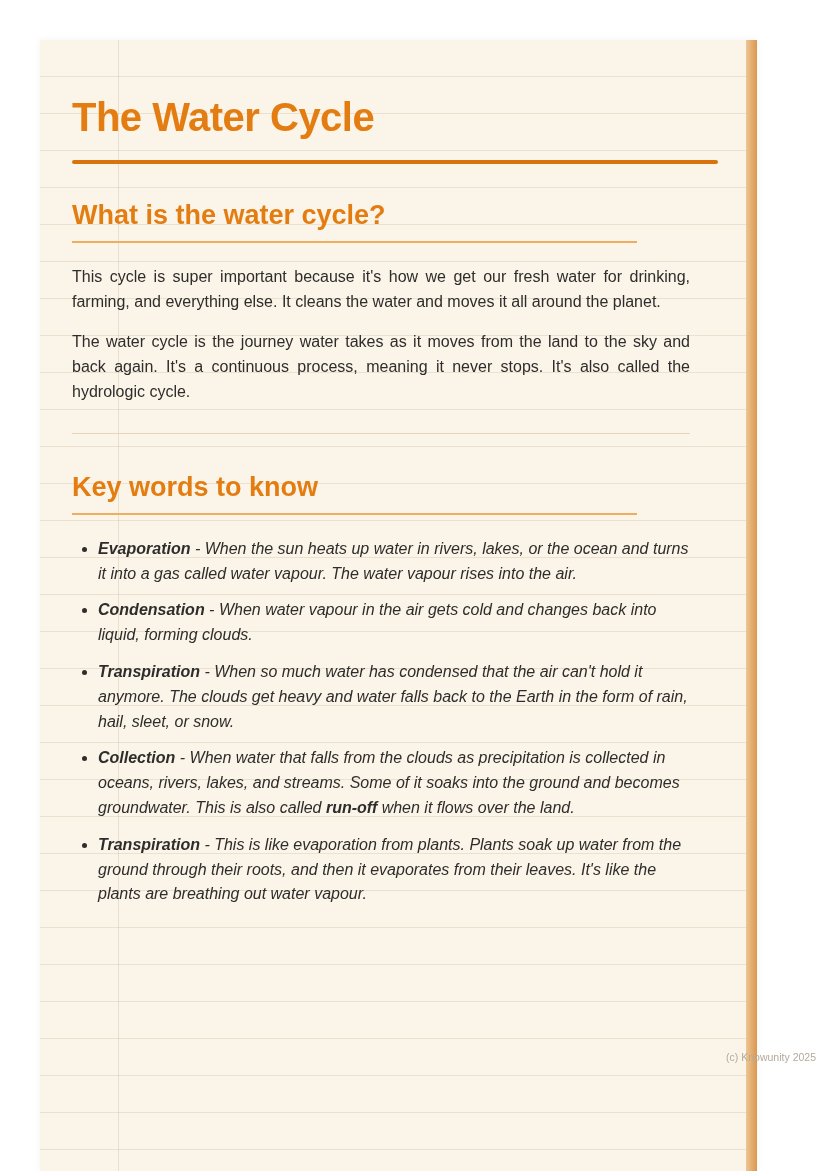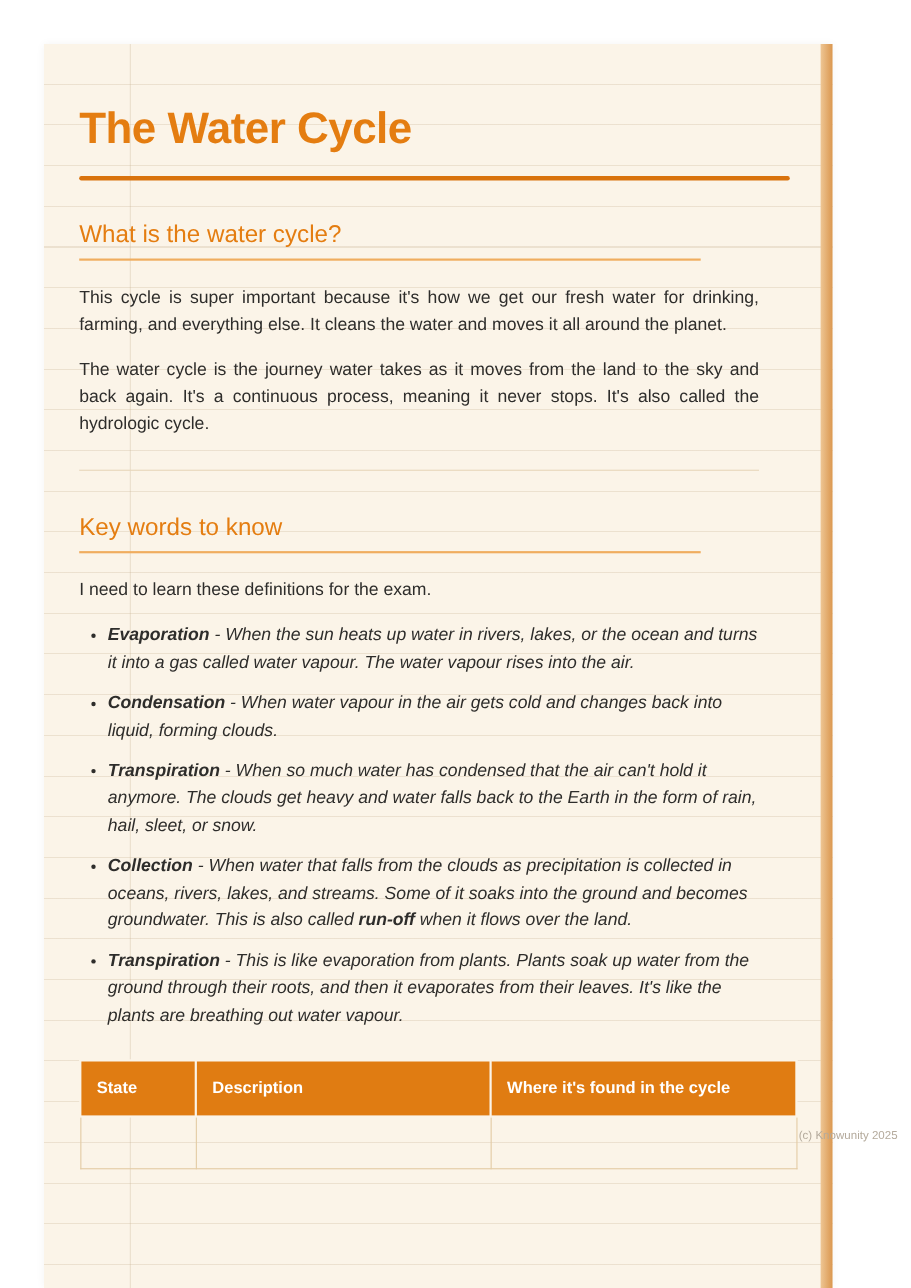--- a/index.html
+++ b/index.html
@@ -62,23 +62,23 @@
     color: #e47d11;
   }
   .title-rule {
     height: 4px;
     background: #d9730d;
     border-radius: 2px;
     margin: 0 -28px 36px 0;
   }
   h2.section-heading {
     margin: 0 0 10px 0;
-    font-size: 22px;
+    font-size: 27px;
     line-height: 1.15;
-    font-weight: 400;
+    font-weight: 700;
     color: #e47d11;
   }
   .h2-rule {
     height: 2px;
     background: #f0ad5f;
     margin: 0 0 22px 0;
     width: 565px;
   }
   p.body-text {
     margin: 0 0 16px 0;
@@ -124,21 +124,21 @@
   table.states-table th.col-state { width: 75px; }
   table.states-table th.col-desc  { width: 238px; }
   table.states-table th.col-where { width: 248px; }
   table.states-table td {
     height: 44px;
     border: 1px solid #e3cba4;
     background: transparent;
   }
   .watermark {
     position: absolute;
-    top: 1026px;
+    top: 1051px;
     right: 12px;
     font-size: 10.5px;
     color: #b4aa9c;
     z-index: 5;
   }
 </style>
 </head>
 <body>
 
 <div class="viewport">
@@ -154,55 +154,38 @@
       <div class="h2-rule"></div>
 
       <p class="body-text justified">This cycle is super important because it's how we get our fresh water for drinking, farming, and everything else. It cleans the water and moves it all around the planet.</p>
       <p class="body-text justified">The water cycle is the journey water takes as it moves from the land to the sky and back again. It's a continuous process, meaning it never stops. It's also called the hydrologic cycle.</p>
 
       <hr class="divider">
 
       <h2 class="section-heading">Key words to know</h2>
       <div class="h2-rule"></div>
 
-      <p class="body-text">I need to learn these definitions for the exam.</p>
 
       <ul class="terms-list">
         <li>
           <span class="term">Evaporation</span><span> - When the sun heats up water in rivers, lakes, or the ocean and turns it into a gas called water vapour. The water vapour rises into the air.</span>
         </li>
         <li>
           <span class="term">Condensation</span><span> - When water vapour in the air gets cold and changes back into liquid, forming clouds.</span>
         </li>
         <li>
           <span class="term">Transpiration</span><span> - When so much water has condensed that the air can't hold it anymore. The clouds get heavy and water falls back to the Earth in the form of rain, hail, sleet, or snow.</span>
         </li>
         <li>
           <span class="term">Collection</span><span> - When water that falls from the clouds as precipitation is collected in oceans, rivers, lakes, and streams. Some of it soaks into the ground and becomes groundwater. This is also called </span><span class="bold">run-off</span><span> when it flows over the land.</span>
         </li>
         <li>
           <span class="term">Transpiration</span><span> - This is like evaporation from plants. Plants soak up water from the ground through their roots, and then it evaporates from their leaves. It's like the plants are breathing out water vapour.</span>
         </li>
       </ul>
 
 
-      <table class="states-table">
-        <thead>
-          <tr>
-            <th class="col-state">State</th>
-            <th class="col-desc">Description</th>
-            <th class="col-where">Where it's found in the cycle</th>
-          </tr>
-        </thead>
-        <tbody>
-          <tr>
-            <td></td>
-            <td></td>
-            <td></td>
-          </tr>
-        </tbody>
-      </table>
 
     </div>
   </div>
 
   <div class="watermark">(c) Knowunity 2025</div>
 </div>
 
 </body></html>

